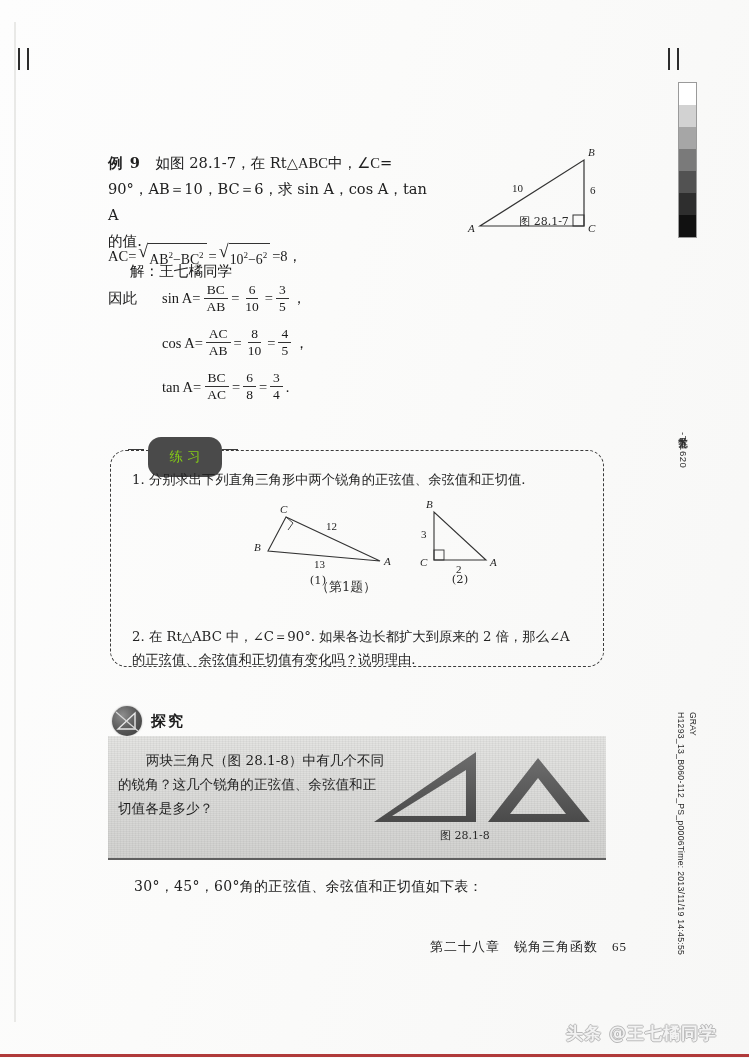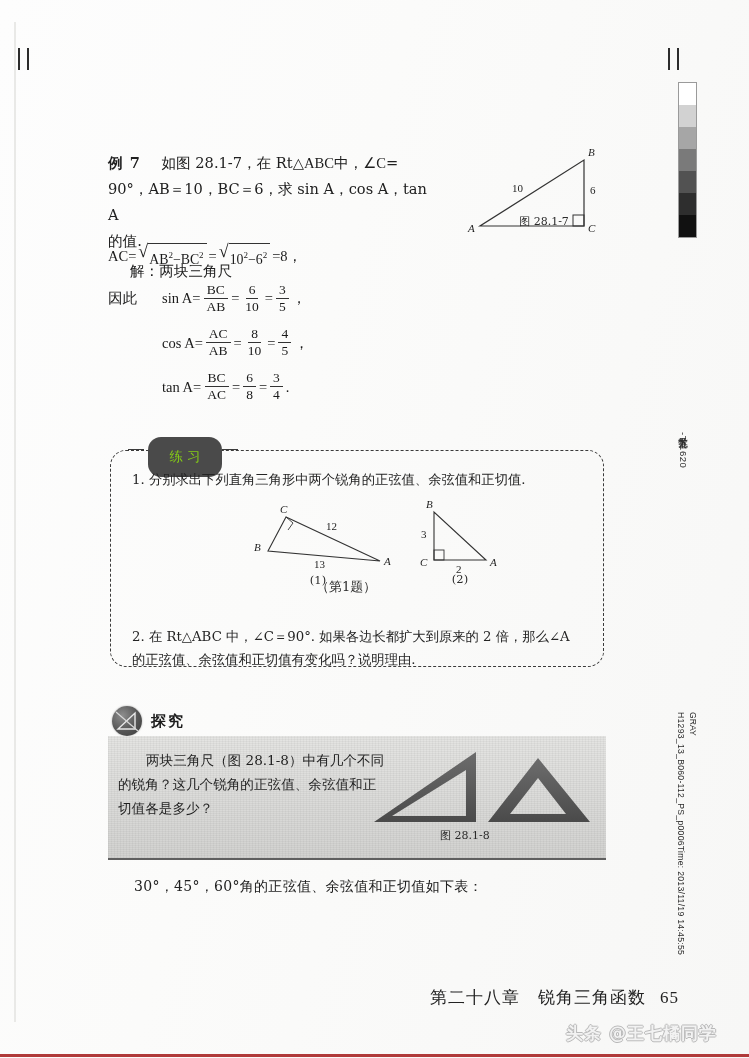--- a/index.html
+++ b/index.html
@@ -94,22 +94,22 @@
   #explore-text{position:absolute;left:118px;top:748px;width:268px;
     font-size:13.6px;line-height:24px;color:#1f1f1f;text-indent:28px;
     font-family:"DejaVu Serif","Liberation Serif",serif;}
   #rulers{position:absolute;left:372px;top:742px;width:230px;height:106px;}
   #fig8cap{position:absolute;left:440px;top:828px;font-size:11px;color:#2a2a2a;}
 
   #tail{position:absolute;left:134px;top:878px;font-size:14px;color:#212121;
     font-family:"DejaVu Serif","Liberation Serif",serif;letter-spacing:.3px;}
 
   
-  #footer{position:absolute;left:430px;top:938px;font-size:17px;color:#222;
-    letter-spacing:1px;font-family:"DejaVu Serif","Liberation Serif",serif;margin-top:48px;}
+  #footer{position:absolute;left:430px;top:938px;font-size:13px;color:#222;
+    letter-spacing:1px;font-family:"DejaVu Serif","Liberation Serif",serif;}
   #footer .pg{margin-left:14px;font-family:"Liberation Serif",serif;}
 
   
   #graybar{position:absolute;left:678px;top:82px;width:17px;height:154px;
     border:1px solid #9a9a9a;background:#fff;}
   #graybar div{width:100%;}
   .vtext{position:absolute;writing-mode:vertical-rl;text-orientation:mixed;
     font-family:"Liberation Sans","DejaVu Sans",sans-serif;color:#2b2b2b;}
   #vcode{left:676px;top:430px;font-size:9.5px;letter-spacing:.5px;}
   #vstamp{left:676px;top:712px;font-size:8.6px;letter-spacing:.3px;}
@@ -134,26 +134,26 @@
 <div id="page">
 
   <div class="paper-edge"></div>
   <div class="crop-mark cm1"></div>
   <div class="crop-mark cm2"></div>
   <div class="crop-mark cm3"></div>
   <div class="crop-mark cm4"></div>
 
   <div id="example">
     <div class="line cn">
-      <span class="lead">例 7</span>
-      <span style="margin-left:16px">如图 28.1-7，在 Rt</span><span class="math up">△</span><span class="math">ABC</span><span>中，</span><span class="math">∠C</span><span>=</span>
+      <span class="lead">例 9</span>
+      <span style="margin-left:10px">如图 28.1-7，在 Rt</span><span class="math up">△</span><span class="math">ABC</span><span>中，</span><span class="math">∠C</span><span>=</span>
     </div>
     <div class="line cn">90°，AB＝10，BC＝6，求 sin A，cos A，tan A</div>
     <div class="line cn">的值.</div>
-    <div class="line cn" style="margin-top:4px;padding-left:22px">解：两块三角尺</div>
+    <div class="line cn" style="margin-top:4px;padding-left:22px">解：王七橘同学</div>
   </div>
 
   <div id="fig7">
     <svg width="165" height="95" viewBox="0 0 165 95">
       <polygon points="18,84 122,84 122,18" fill="none" stroke="#333" stroke-width="1.2"></polygon>
       <rect x="111" y="73" width="11" height="11" fill="none" stroke="#333" stroke-width="1"></rect>
       <text class="svgtxt" x="6" y="90">A</text>
       <text class="svgtxt" x="126" y="14">B</text>
       <text class="svgtxt" x="126" y="90">C</text>
       <text class="svgnum" x="50" y="50">10</text>

